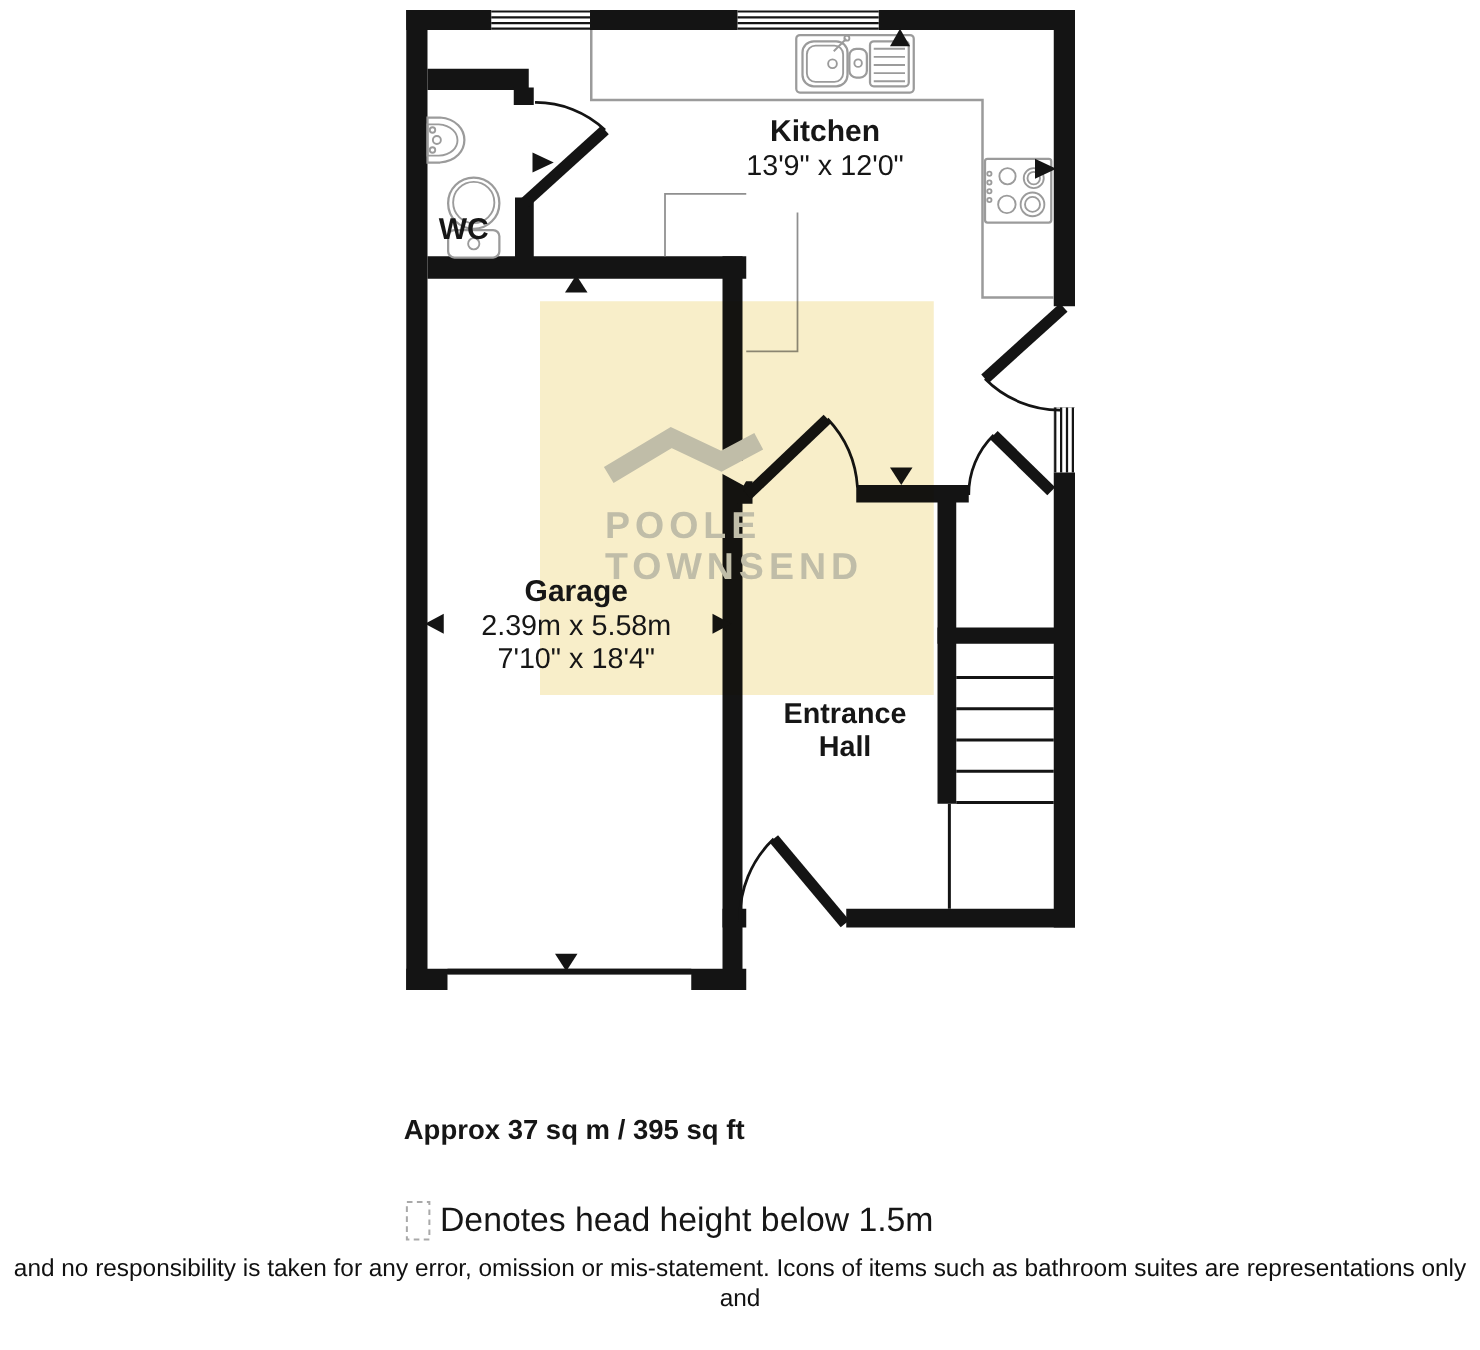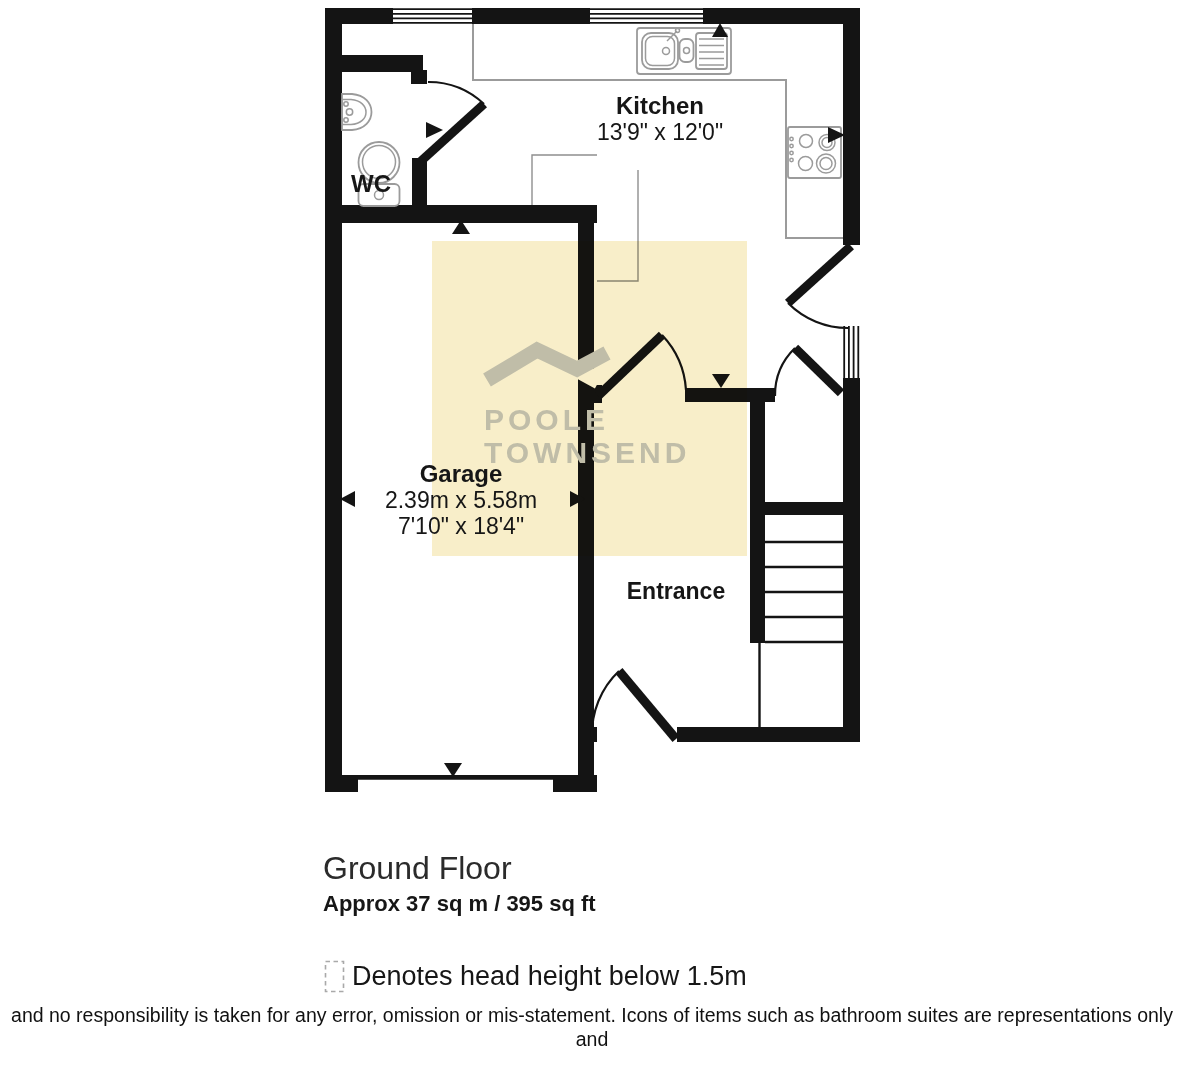--- a/index.html
+++ b/index.html
@@ -176,24 +176,24 @@
 
   <div class="label room-name" style="left:351px;top:122px;margin-top:48px;">WC</div>
 
   <div class="label ctr" style="left:311px;top:460px;">
     <div class="room-name">Garage</div>
     <div class="room-dim">2.39m x 5.58m</div>
     <div class="room-dim">7'10" x 18'4"</div>
   </div>
 
   <div class="label ctr" style="left:526px;top:557px;">
-    <div class="room-name" style="font-size:23px;line-height:27px;margin-top:21px;">Entrance</div>
-  </div>
-
-  <div class="label floor-title" style="left:323px;top:849px;">Ground Floor</div>
+    <div class="room-name" style="font-size:23px;line-height:27px;">Entrance</div>
+    <div class="room-name" style="font-size:23px;line-height:27px;">Hall</div>
+  </div>
+
   <div class="label floor-area" style="left:323px;top:891px;text-align:center;">Approx 37 sq m / 395 sq ft</div>
 
   <div class="label legend-text" style="left:352px;top:961px;">Denotes head height below 1.5m</div>
 
   <div class="label disclaimer" style="left:0;top:1003px;">
     <div>and no responsibility is taken for any error, omission or mis-statement. Icons of items such as bathroom suites are representations only and</div>
 
   </div>
 
 </div>

